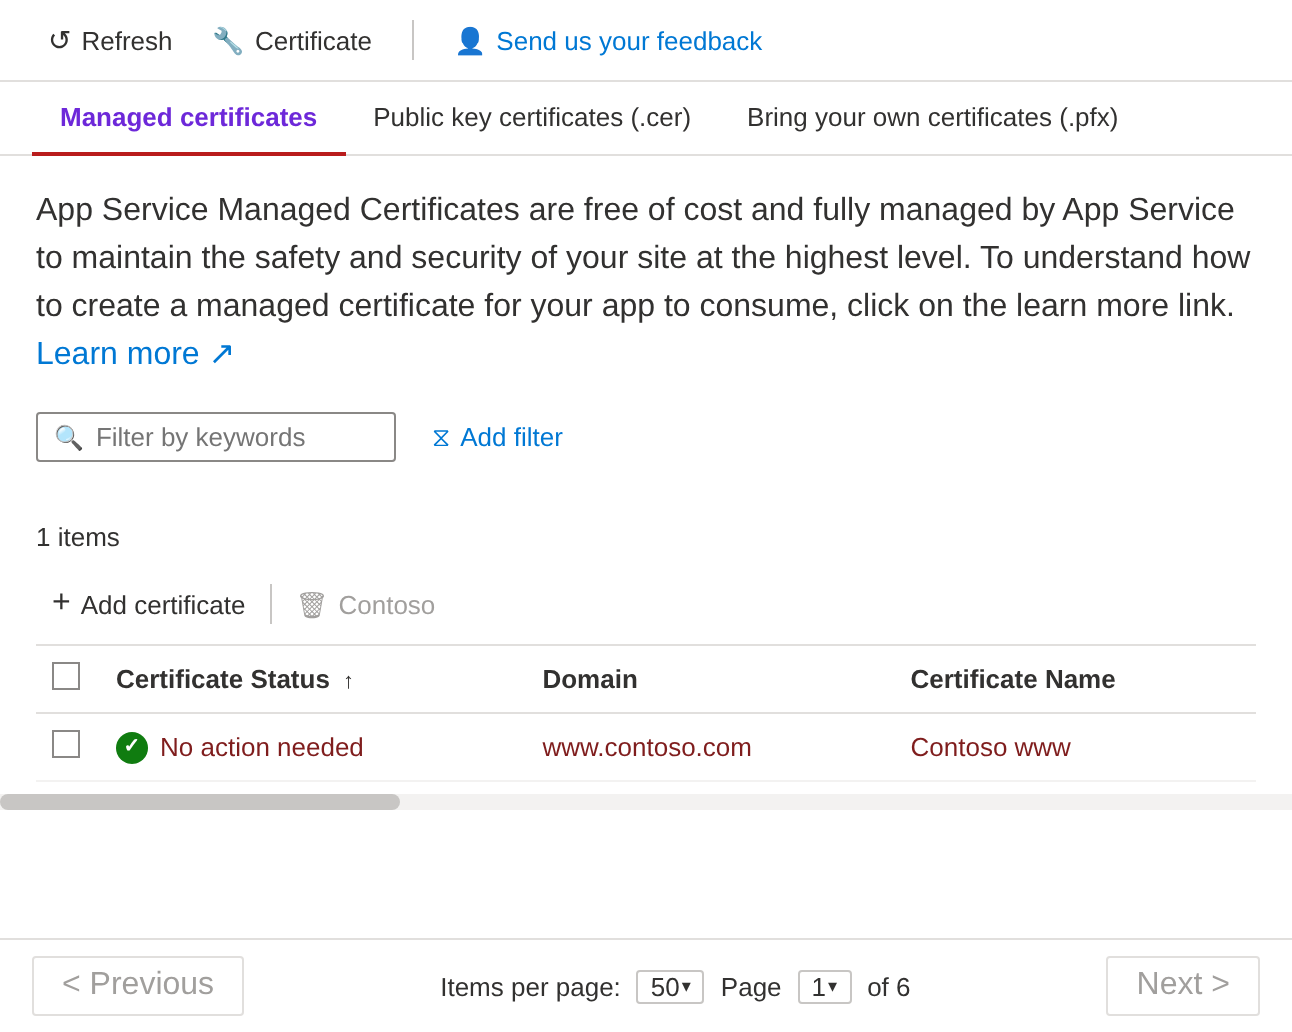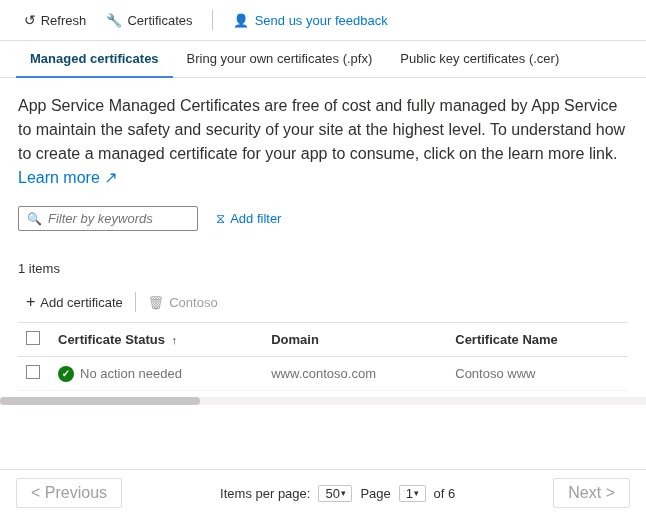--- a/index.html
+++ b/index.html
@@ -51,22 +51,22 @@
     .tab {
       padding: 10px 14px;
       cursor: pointer;
       color: #323130;
       font-size: 13px;
       border-bottom: 2px solid transparent;
       margin-bottom: -1px;
       white-space: nowrap;
     }
     .tab.active {
-      color: #0c4a6e;
-      border-bottom: 2px solid #3b82f6;
+      color: #6d28d9;
+      border-bottom: 2px solid #b91c1c;
       font-weight: 600;
     }
 
     
     .content {
       padding: 16px 18px 0 18px;
     }
     .description {
       font-size: 16px;
       color: #323130;
@@ -95,21 +95,20 @@
       width: 180px;
       background: #fff;
     }
     .search-box input {
       border: none;
       outline: none;
       font-size: 13px;
       color: #000000;
       width: 140px;
       background: transparent;
-      font-style: italic;
     }
     .search-icon-inner { color: #605e5c; font-size: 12px; }
     .add-filter-btn {
       display: flex;
       align-items: center;
       gap: 5px;
       background: none;
       border: none;
       cursor: pointer;
       color: #0078d4;
@@ -166,21 +165,21 @@
       padding: 8px 8px 8px 8px;
       font-weight: 600;
       font-size: 13px;
       color: #323130;
       border-bottom: 1px solid #e1dfdd;
       white-space: nowrap;
     }
     .table td {
       padding: 8px 8px;
       font-size: 13px;
-      color: #737373;
+      color: #7f1d1d;
       border-bottom: 1px solid #f3f2f1;
       vertical-align: middle;
     }
     .table .checkbox-col { width: 32px; }
     .status-cell {
       display: flex;
       align-items: center;
       gap: 6px;
     }
     .status-icon-green {
@@ -276,38 +275,38 @@
 </head>
 <body>
 
 <div class="toolbar">
   <button class="toolbar-btn">
     <span class="icon">↺</span>
     <span>Refresh</span>
   </button>
   <button class="toolbar-btn">
     <span class="icon" style="font-size:13px;">🔧</span>
-    <span>Certificates</span>
+    <span>Certificate</span>
   </button>
   <div class="toolbar-divider"></div>
   <button class="toolbar-btn feedback">
     <span class="icon" style="font-size:13px;">👤</span>
     <span>Send us your feedback</span>
   </button>
 </div>
 
 <div class="tabs">
   <div class="tab active">
     <span>Managed certificates</span>
   </div>
   <div class="tab">
+    <span>Public key certificates (.cer)</span>
+  </div>
+  <div class="tab">
     <span>Bring your own certificates (.pfx)</span>
-  </div>
-  <div class="tab">
-    <span>Public key certificates (.cer)</span>
   </div>
 </div>
 
 <div class="content">
 
   <p class="description">
     <span>App Service Managed Certificates are free of cost and fully managed by App Service to maintain the safety and security of your site at the highest level. To understand how to create a managed certificate for your app to consume, click on the learn more link. </span>
     <a href="#">
       <span>Learn more</span>
       <span> ↗</span>

